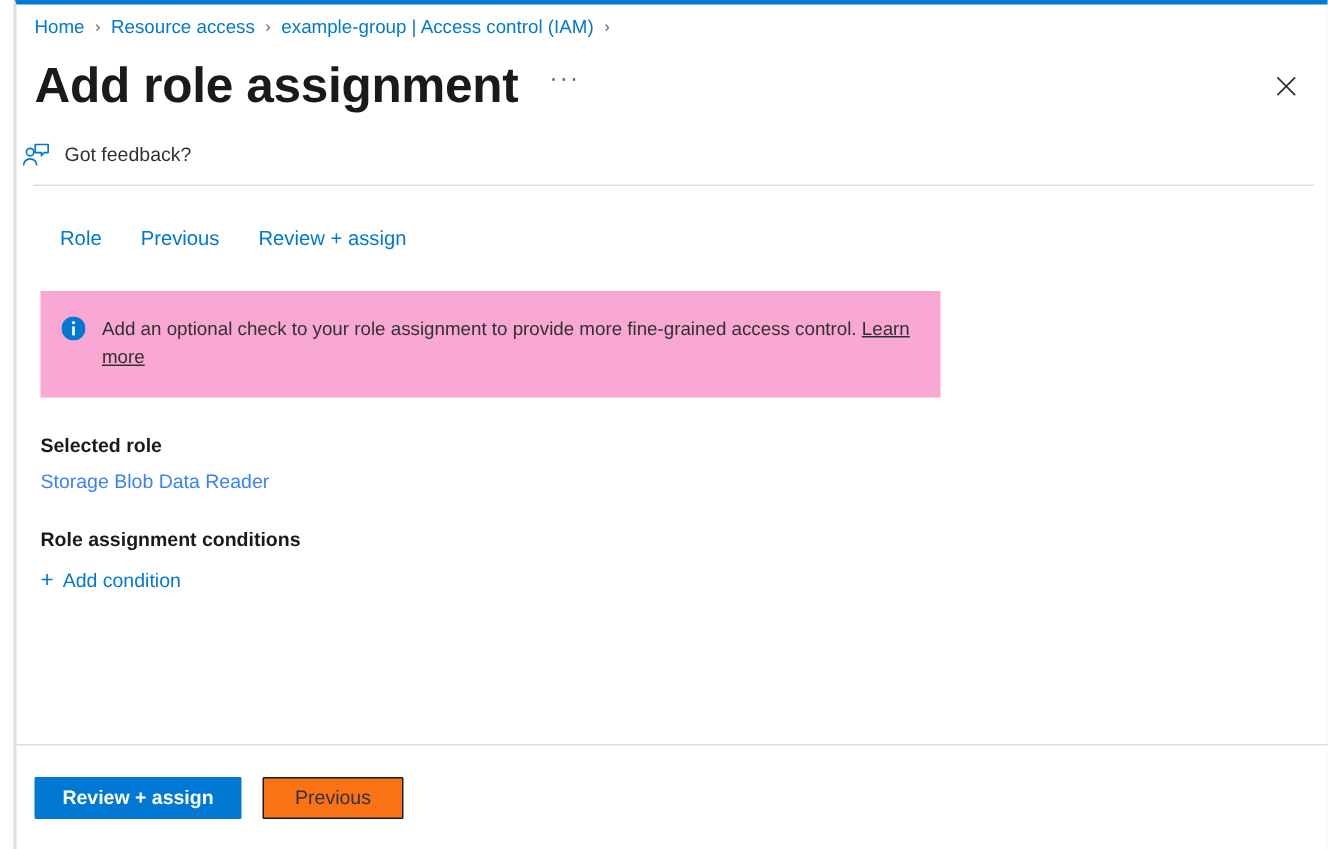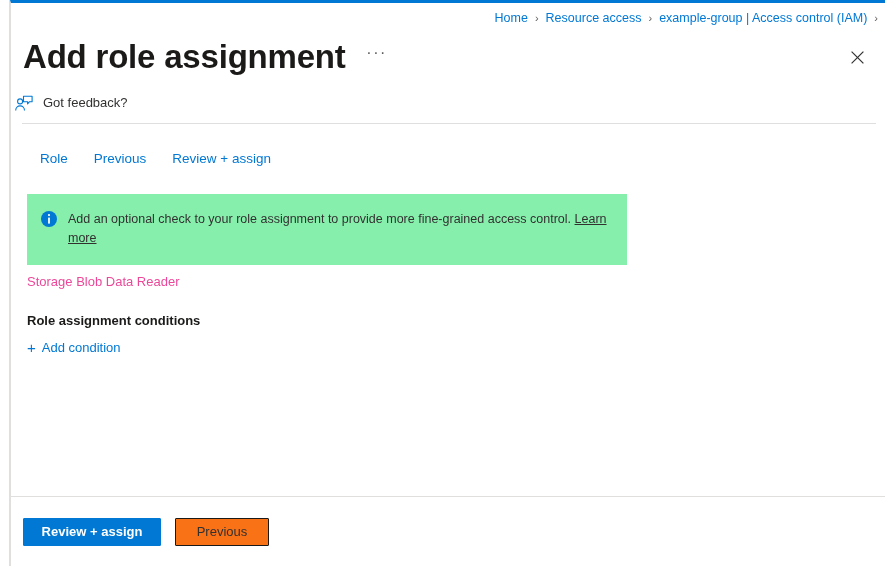--- a/index.html
+++ b/index.html
@@ -31,24 +31,23 @@
     border-left: 1px solid #e1dfdd;
     display: flex;
     flex-direction: column;
   }
 
   
   #breadcrumb {
     height: 30px;
     display: flex;
     align-items: center;
-    padding-left: 0;
+    padding-left: 12px;
     font-size: 12.5px;
     white-space: nowrap;
-    justify-content: flex-end;
   }
   .crumb-link {
     color: #0078d4;
     text-decoration: none;
     cursor: pointer;
   }
   .crumb-sep {
     color: #605e5c;
     margin: 0 7px;
     font-size: 11px;
@@ -148,21 +147,21 @@
 
   
   #content {
     flex: 1;
     padding: 20px 16px 0 16px;
     overflow: hidden;
   }
 
   #info-banner {
     width: 600px;
-    background: #86efac;
+    background: #f9a8d4;
     display: flex;
     align-items: flex-start;
     padding: 16px 16px 16px 14px;
     gap: 11px;
   }
   #info-banner-text {
     font-size: 12.5px;
     color: #323130;
     line-height: 1.55;
     max-width: 545px;
@@ -175,21 +174,21 @@
 
   .section-heading {
     font-size: 13px;
     font-weight: 700;
     color: #1b1a19;
     margin-top: 24px;
     margin-bottom: 0;
   }
   .section-value {
     font-size: 13px;
-    color: #ec4899;
+    color: #3b82f6;
     margin-top: 9px;
   }
   #add-condition-link {
     display: inline-flex;
     align-items: center;
     gap: 6px;
     margin-top: 12px;
     font-size: 13px;
     color: #0078d4;
     cursor: pointer;
@@ -293,20 +292,21 @@
           <rect x="7.1" y="6.6" width="1.8" height="6" fill="#ffffff"></rect>
           <circle cx="8" cy="4.1" r="1.1" fill="#ffffff"></circle>
         </svg>
       </span>
       <div id="info-banner-text">
         <span>Add an optional check to your role assignment to provide more fine-grained access control.</span>
         <span class="learn-more-link">Learn more</span>
       </div>
     </div>
 
+    <div class="section-heading">Selected role</div>
     <div class="section-value">Storage Blob Data Reader</div>
 
     <div class="section-heading">Role assignment conditions</div>
     <div id="add-condition-link">
       <span id="add-condition-plus">+</span>
       <span>Add condition</span>
     </div>
 
   </div>
 

